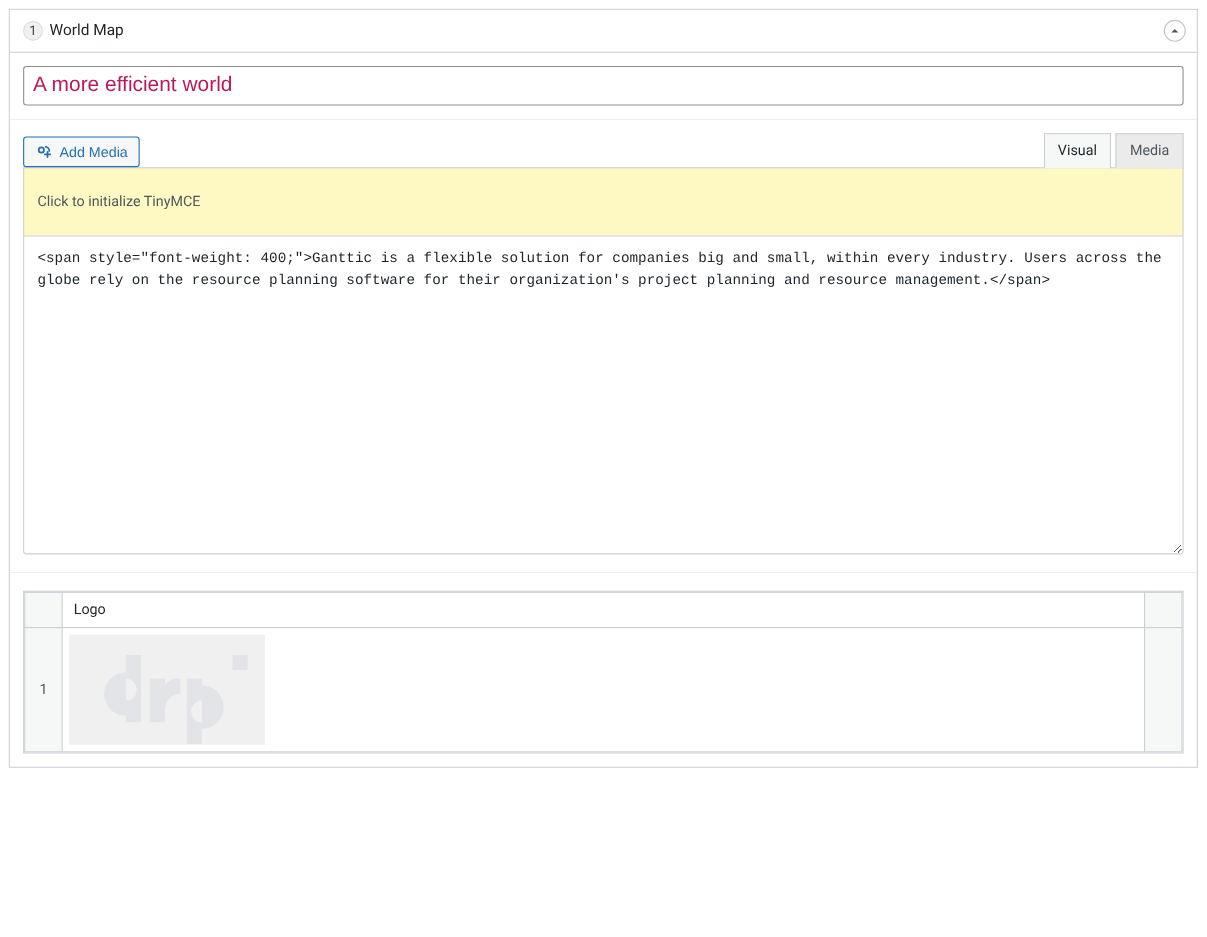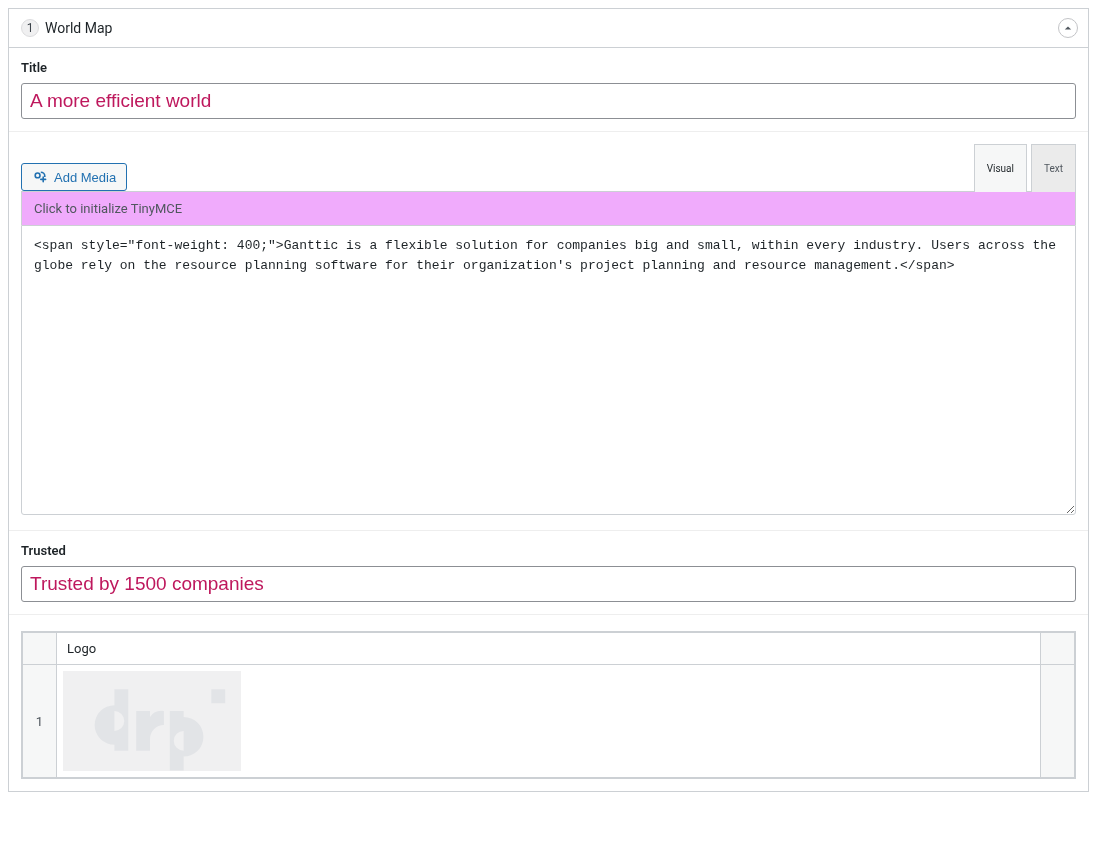--- a/index.html
+++ b/index.html
@@ -97,37 +97,37 @@
     border-radius: 3px;
     cursor: pointer;
   }
   .add-media-btn .icon { display:inline-flex; }
   .editor-tabs {
     display: flex;
     gap: 4px;
     margin-bottom: -1px;
   }
   .editor-tab {
-    padding: 18px 12px;
-    font-size: 10px;
+    padding: 8px 12px;
+    font-size: 13px;
     color: #50575e;
     background: #ebebeb;
     border: 1px solid #ccd0d4;
     border-bottom: none;
     cursor: pointer;
   }
   .editor-tab.active {
     background: #f6f7f7;
     color: #1d2327;
   }
   .editor-toolbar-init {
     border: 1px solid #ccd0d4;
     border-bottom: none;
-    background: #f0abfc;
-    padding: 9px 12px;
+    background: #fef9c3;
+    padding: 23px 12px;
     color: #50575e;
     font-size: 13px;
     cursor: pointer;
   }
   .editor-area {
     width: 100%;
     min-height: 290px;
     border: 1px solid #ccd0d4;
     border-radius: 0 0 3px 3px;
     padding: 10px 12px;
@@ -189,52 +189,47 @@
     <span class="panel-badge">1</span>
     <span class="panel-title">World Map</span>
     <span class="panel-collapse">
       <svg width="8" height="8" viewBox="0 0 10 10">
           <path d="M1 7 L5 3 L9 7 Z" fill="#50575e"></path>
         </svg>
     </span>
   </div>
 
   <div class="field-block">
-    <label class="field-label">Title</label>
     <input type="text" class="text-input" value="A more efficient world" style="">
   </div>
 
   <div class="field-block">
 
     <div class="editor-top">
       <button type="button" class="add-media-btn">
         <span class="icon">
           <svg width="16" height="16" viewBox="0 0 20 20" fill="none" stroke="#2271b1" stroke-width="2">
             <circle cx="7" cy="8" r="3"></circle>
             <path d="M11 4 a5 5 0 0 1 5 5 v1"></path>
             <path d="M11 13 h6 M14 10 v6" stroke-linecap="round"></path>
           </svg>
         </span>
         <span>Add Media</span>
       </button>
       <div class="editor-tabs">
         <div class="editor-tab active">Visual</div>
-        <div class="editor-tab">Text</div>
+        <div class="editor-tab">Media</div>
       </div>
     </div>
 
     <div class="editor-toolbar-init">Click to initialize TinyMCE</div>
 
     <textarea class="editor-area" style="">&lt;span style="font-weight: 400;"&gt;Ganttic is a flexible solution for companies big and small, within every industry. Users across the globe rely on the resource planning software for their organization's project planning and resource management.&lt;/span&gt;</textarea>
   </div>
 
-  <div class="field-block">
-    <label class="field-label">Trusted</label>
-    <input type="text" class="text-input" value="Trusted by 1500 companies" style="">
-  </div>
 
   <div class="field-block">
     <div class="table-wrap">
       <table class="acf-table">
         <thead>
           <tr>
             <th class="row-num-cell"></th>
             <th>Logo</th>
             <th class="row-action-cell"></th>
           </tr>

